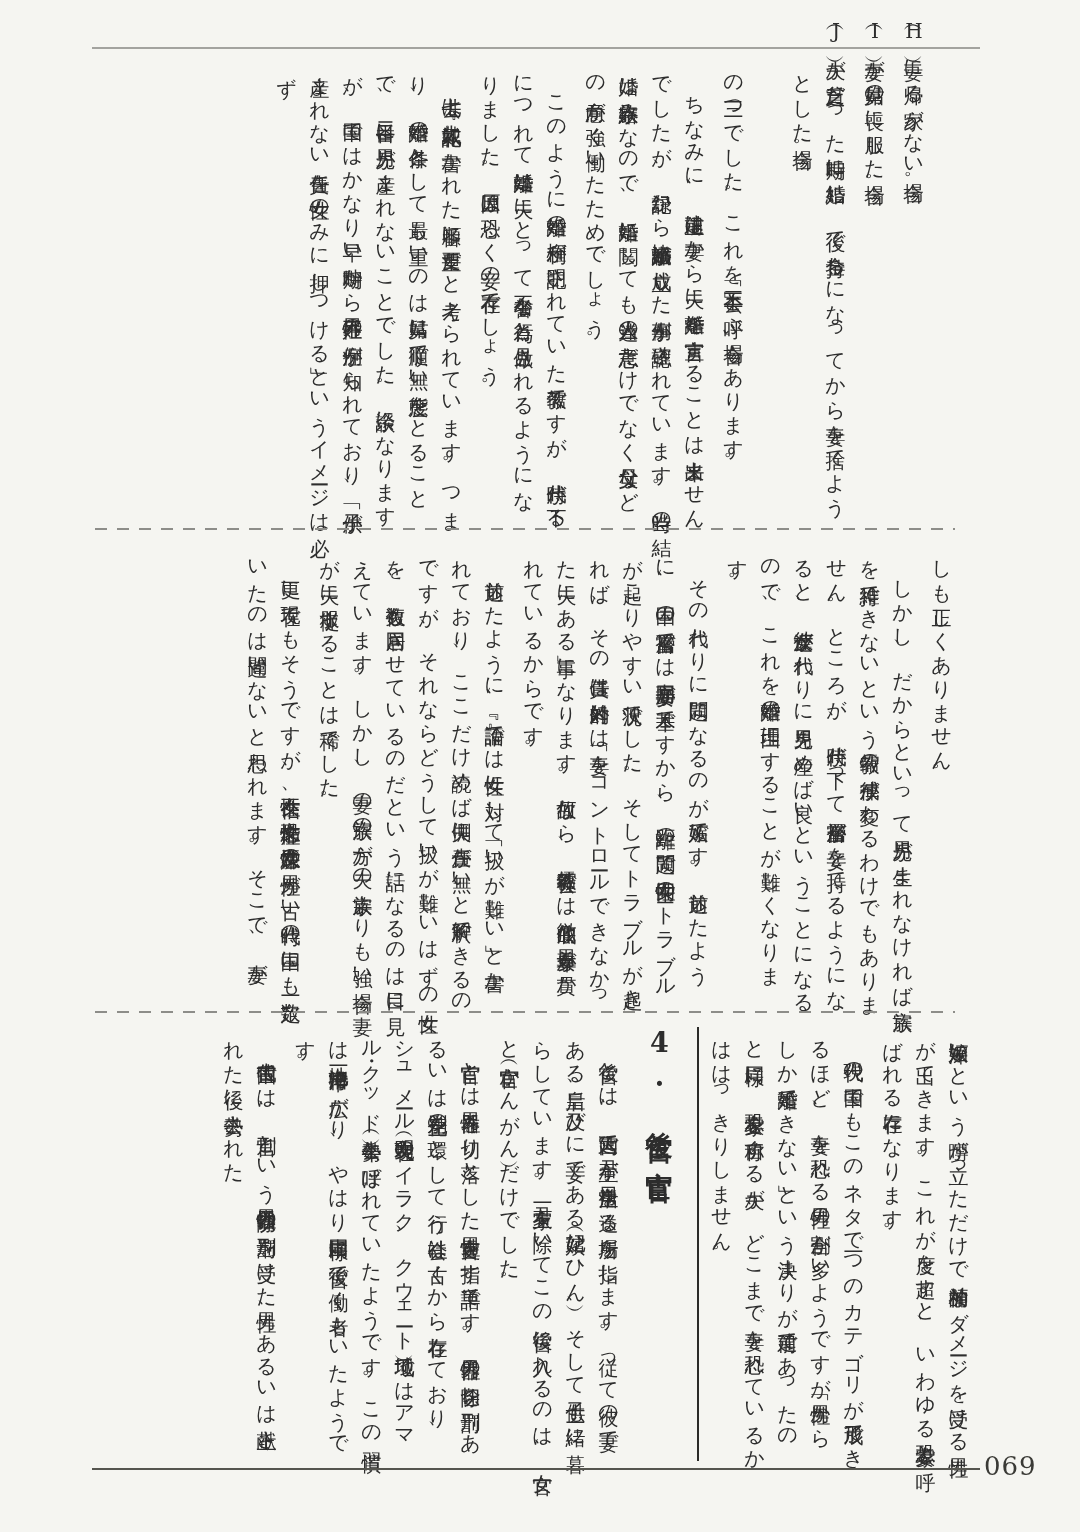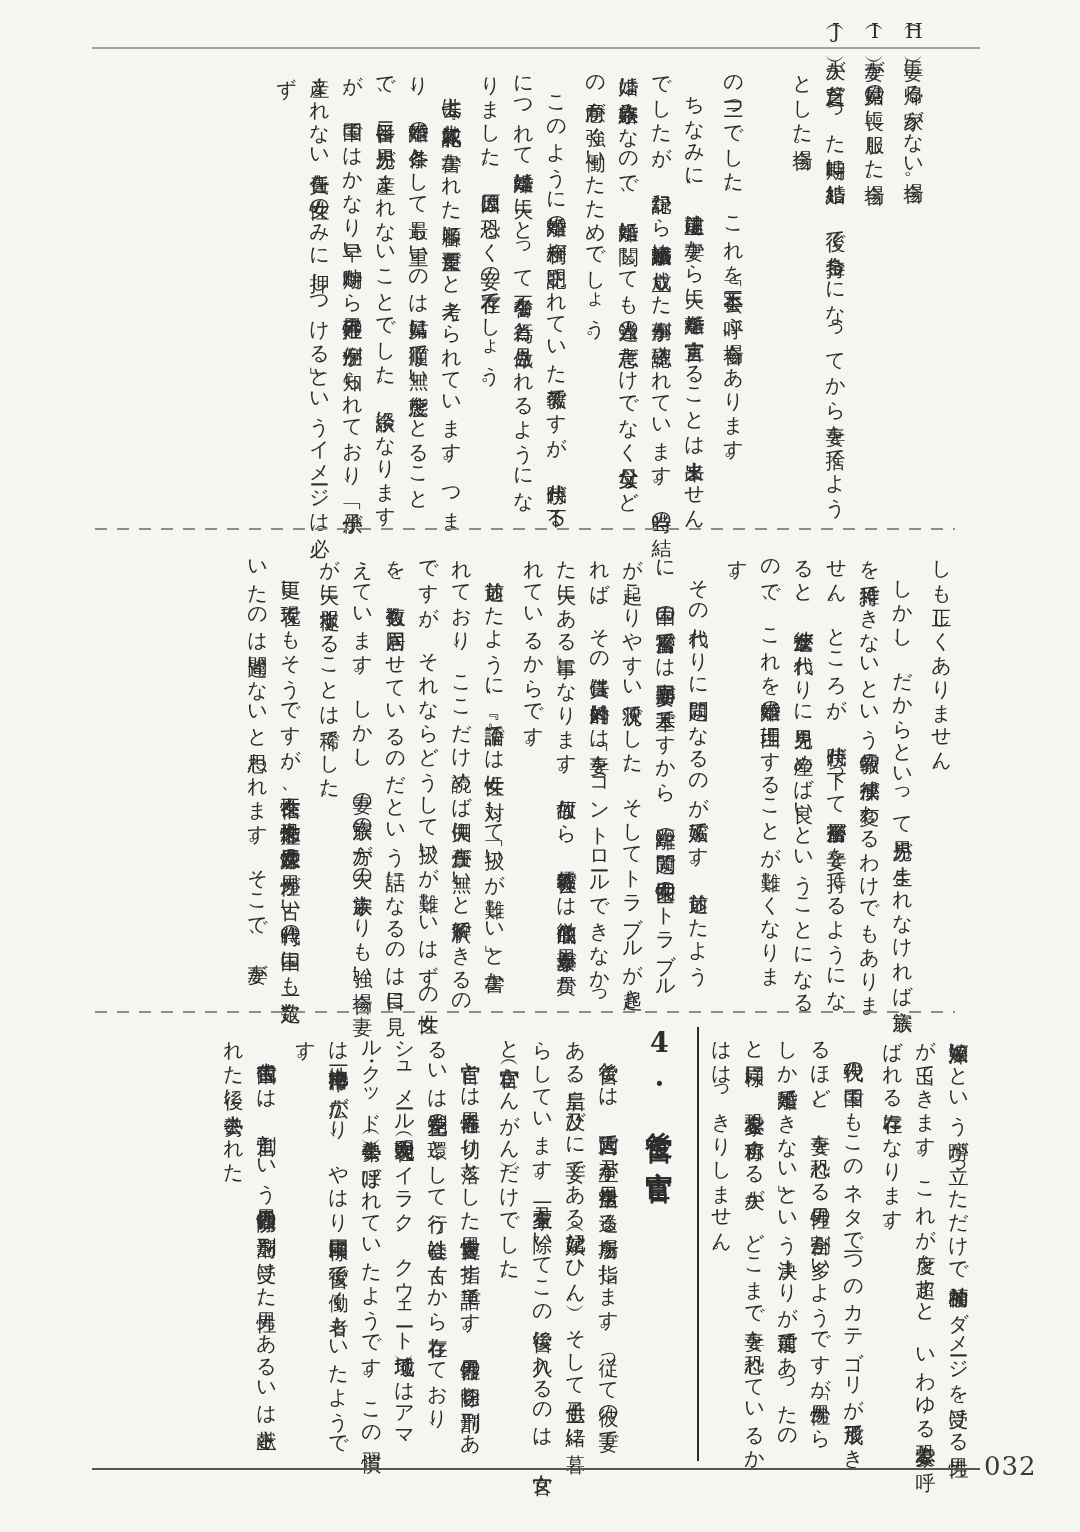--- a/index.html
+++ b/index.html
@@ -110,15 +110,15 @@
   <div class="band band-3">
     <p>嫉妬深いという噂が立っただけで精神的なダメージを受ける男性が出てきます。これが度を超すと、いわゆる恐妻家と呼ばれる存在になります。</p>
     <p class="indent">現代の中国でもこのネタで一つのカテゴリが形成できるほど、妻を恐れる男性の割合が多いようですが「男性からしか離婚できない」という決まりが建前であったのと同様に、恐妻家を自称する夫が、どこまで妻を恐れているかははっきりしません。</p>
     <h2 class="section-heading"><span class="upright">4.</span><span class="title">後宮と宦官</span></h2>
     <p class="indent">後宮とは、宮廷内で君主が日常生活を送る場所を指します。従って彼の妻である皇后、及びに妾である妃嬪（ひひん）、そして子供も一緒に暮らしています。君主一家を除いてこの後宮に入れるのは、女官と宦官（かんがん）だけでした。</p>
     <p class="indent">宦官とは男性器を切り落とした男性官吏を指す単語です。男性器の切除を刑罰、あるいは差別化の一環として行う社会は古くから存在しており、シュメール文明（現在のイラク、クウェート地域）ではアマル・クッド（去勢牛）と呼ばれていたようです。この習慣は地中海沿岸一帯に広がり、やはり中国同様に後宮で働く者もいたようです。</p>
     <p class="indent">古代中国では、宮刑という男性器切除の刑罰を受けた男性、あるいは献上された後に去勢された</p>
   </div>
 
   <div class="rule footer"></div>
-  <div class="page-number">032</div>
+  <div class="page-number">069</div>
 
 </div>
 
 </body></html>

